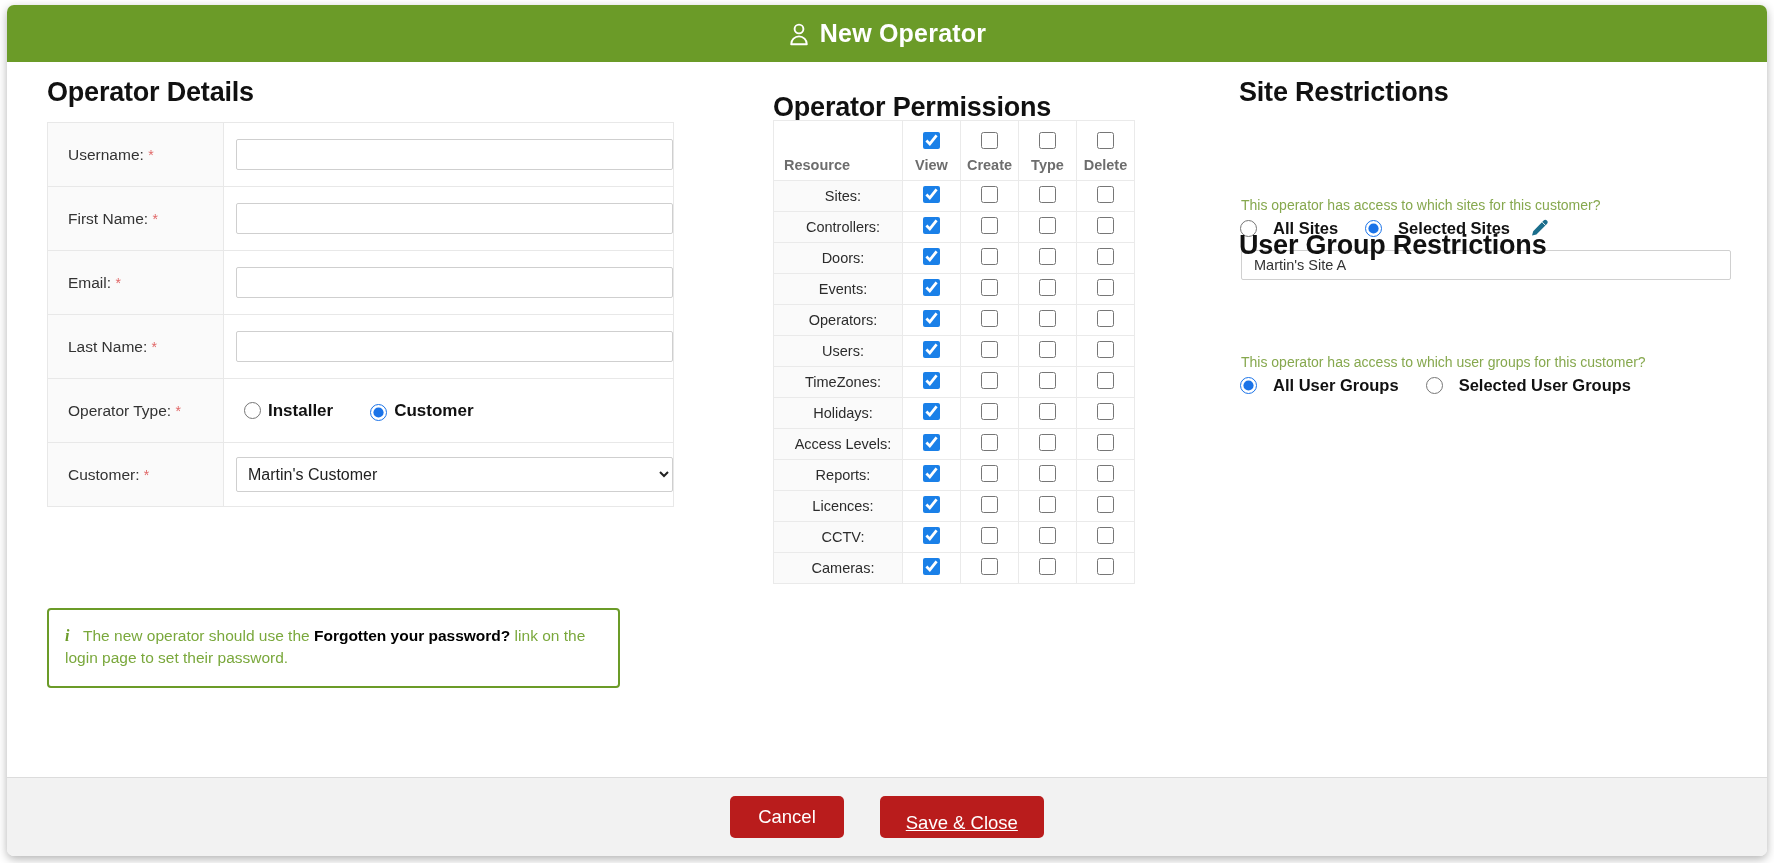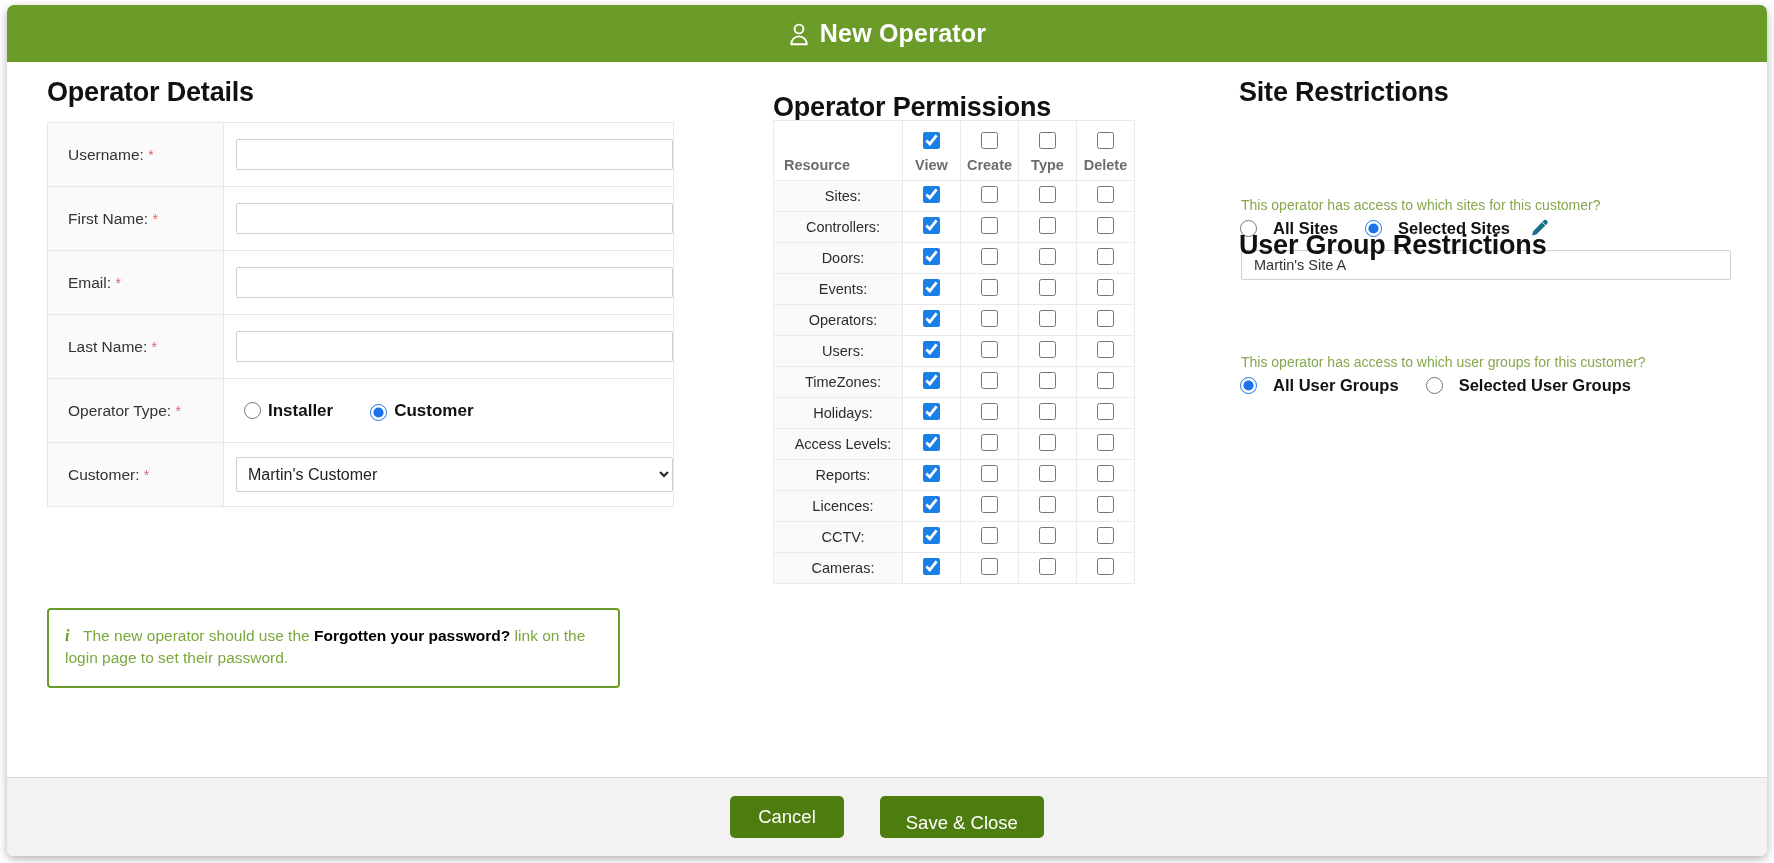--- a/index.html
+++ b/index.html
@@ -232,29 +232,29 @@
     background: #f2f2f2;
     border-top: 1px solid #dcdcdc;
     display: flex;
     align-items: center;
     justify-content: center;
     gap: 36px;
   }
   .btn {
     border: none;
     border-radius: 5px;
-    background: #4d7c0f;
+    background: #b91c1c;
     color: #ffffff;
     font-size: 18.5px;
     font-family: "Liberation Sans", sans-serif;
     cursor: pointer;
     height: 42px;
     padding: 0 28px;
   }
-  #btn-save { padding: 16px 26px; }
+  #btn-save { padding: 16px 26px; text-decoration: underline; }
 </style>
 </head>
 <body>
 
 <div class="modal">
 
   <div class="titlebar">
     <span class="user-icon">
       <svg width="22" height="24" viewBox="0 0 22 24">
         <circle cx="11" cy="7" r="4.4" fill="none" stroke="#ffffff" stroke-width="1.9"></circle>

